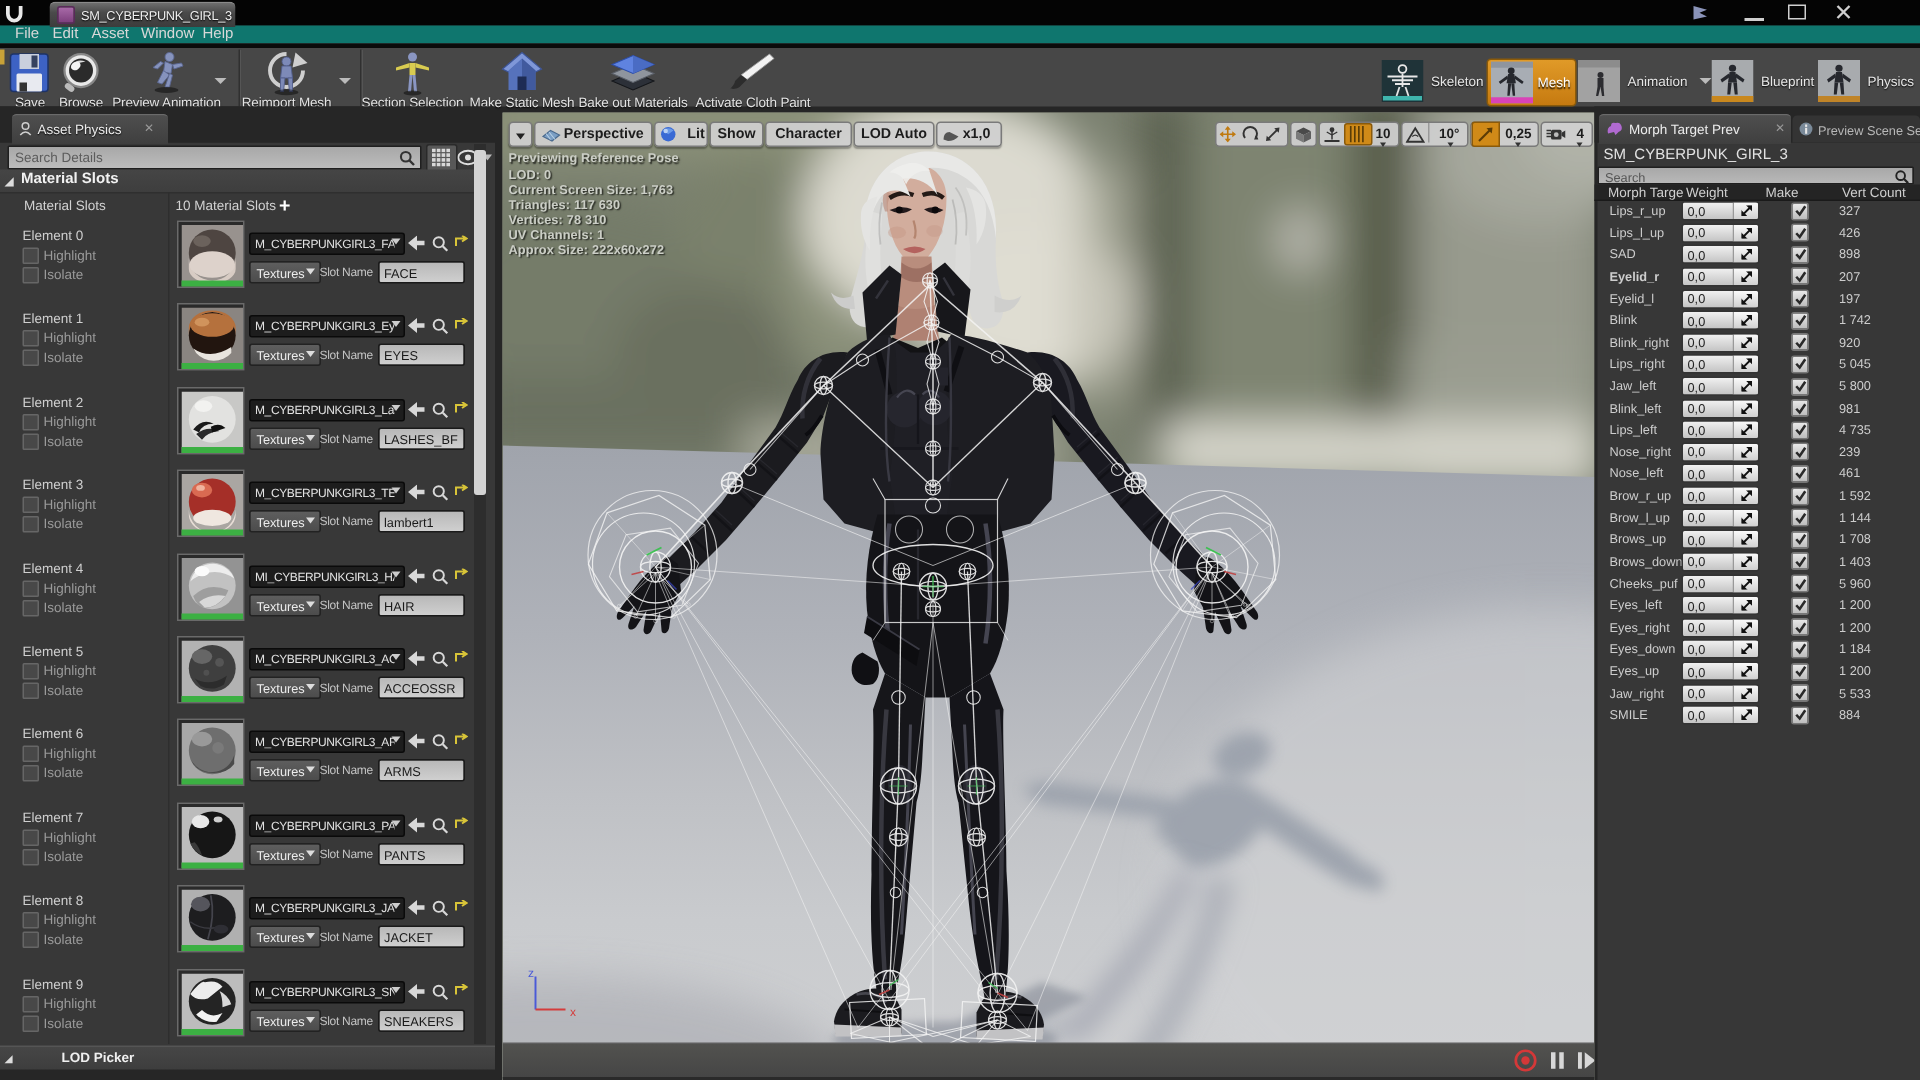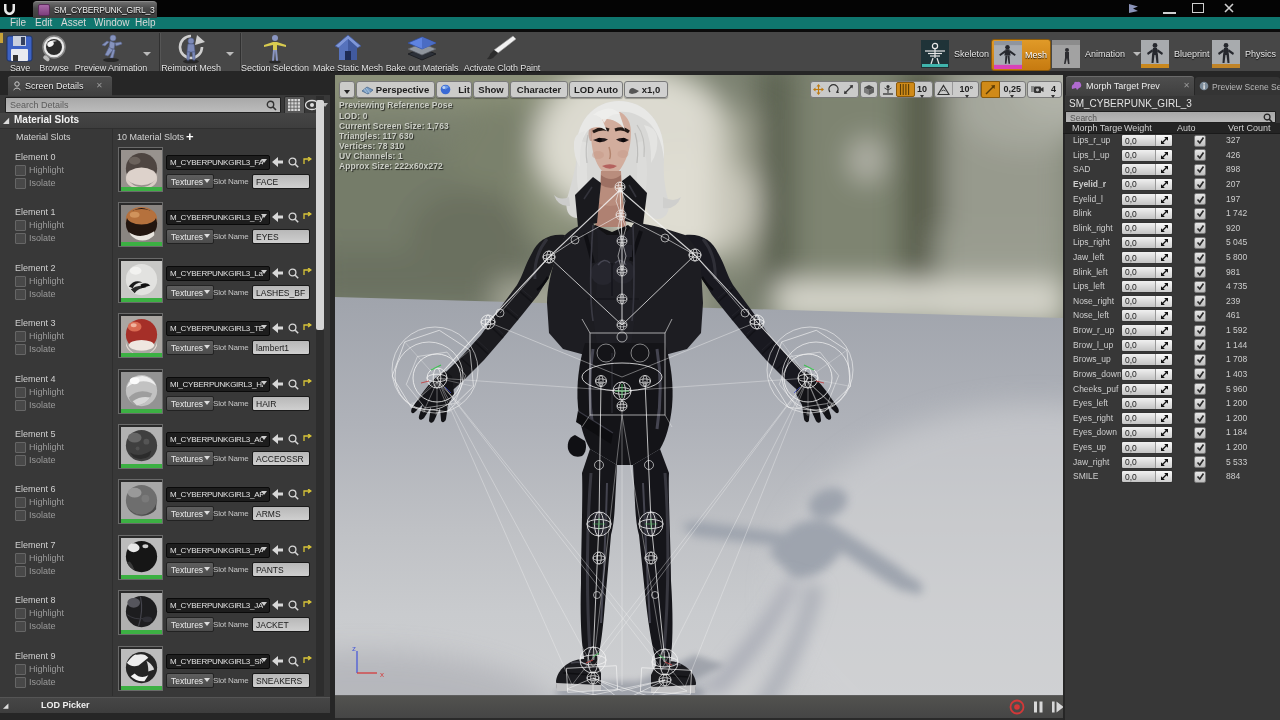--- a/index.html
+++ b/index.html
@@ -237,21 +237,21 @@
   </div>
 </div>
 <div class="abs" id="leftpanel">
     <div id="lp-body"></div>
 <div id="lp-tabs">
 <div id="lp-tab1">
         <svg width="10" height="10" viewBox="0 0 10 10" style="position:absolute;left:4px;top:4px;">
           <circle cx="5" cy="3" r="2.2" fill="none" stroke="#cfcfcf" stroke-width="1"></circle>
           <path d="M1.5 9 q3.5 -4 7 0" fill="none" stroke="#cfcfcf" stroke-width="1"></path>
         </svg>
-        <span style="position:absolute;left:17px;top:4px;color:#ececec;font-size:9px;text-shadow:0 1px 1px #000;">Screen Details</span>
+        <span style="position:absolute;left:17px;top:4px;color:#ececec;font-size:9px;text-shadow:0 1px 1px #000;">Asset Physics</span>
         <span style="position:absolute;left:88px;top:4px;color:#9a9a9a;font-size:8px;">✕</span>
       </div>
 </div>
 <div style="position:absolute;left:5px;top:26px;width:274px;height:14px;background:linear-gradient(#a8a8a8,#bcbcbc);border:1px solid #1f1f1f;border-radius:1px;">
       <span style="position:absolute;left:4px;top:2px;font-size:9px;color:#5c5c5c;">Search Details</span>
       <svg width="11" height="11" viewBox="0 0 11 11" style="position:absolute;right:3px;top:1.5px;">
         <circle cx="4.5" cy="4.5" r="3.2" fill="none" stroke="#333" stroke-width="1.4"></circle>
         <line x1="7" y1="7" x2="10" y2="10" stroke="#333" stroke-width="1.6"></line>
       </svg>
     </div>
@@ -1220,21 +1220,21 @@
 <div style="position:absolute;left:2px;top:40px;width:211px;height:12px;background:linear-gradient(#a8a8a8,#b8b8b8);border:1px solid #1f1f1f;box-sizing:border-box;border-radius:1px;">
       <span style="position:absolute;left:4px;top:1px;font-size:8.5px;color:#555;">Search</span>
       <svg width="10" height="10" viewBox="0 0 11 11" style="position:absolute;right:2px;top:0.5px;">
         <circle cx="4.5" cy="4.5" r="3.2" fill="none" stroke="#222" stroke-width="1.4"></circle>
         <line x1="7" y1="7" x2="10" y2="10" stroke="#222" stroke-width="1.6"></line>
       </svg>
     </div>
 <div style="position:absolute;left:0;top:52px;width:217px;height:10px;background:#242424;border-bottom:1px solid #1a1a1a;">
       <span style="position:absolute;left:9px;top:0px;font-size:9px;color:#cfcfcf;">Morph Targe</span>
       <span style="position:absolute;left:61px;top:0px;font-size:9px;color:#cfcfcf;">Weight</span>
-      <span style="position:absolute;left:114px;top:0px;font-size:9px;color:#cfcfcf;">Auto</span>
+      <span style="position:absolute;left:114px;top:0px;font-size:9px;color:#cfcfcf;">Make</span>
       <span style="position:absolute;left:165px;top:0px;font-size:9px;color:#cfcfcf;">Vert Count</span>
     </div>
 <div style="position:absolute;left:0;top:62.0px;width:217px;height:14.6px;">
       <span style="position:absolute;left:10px;top:2px;font-size:8.5px;color:#cdcdcd;">Lips_r_up</span>
       <span style="position:absolute;left:58px;top:1px;width:50px;height:11px;background:linear-gradient(#f0f0f0,#c4c4c4);border:1px solid #333;border-radius:2px;">
         <span style="position:absolute;left:3px;top:0.5px;font-size:8.5px;color:#222;">0,0</span>
         <span style="position:absolute;right:0;top:0;width:16px;height:11px;border-left:1px solid #999;background:linear-gradient(#fafafa,#d0d0d0);border-radius:0 2px 2px 0;"></span>
         <svg width="7" height="7" viewBox="0 0 7 7" style="position:absolute;right:4px;top:2px;">
           <path d="M0 7 L0 4 L3 7 Z M7 0 L4 0 L7 3 Z M1 6 L6 1" stroke="#111" stroke-width="1.2" fill="#111"></path>
         </svg>

